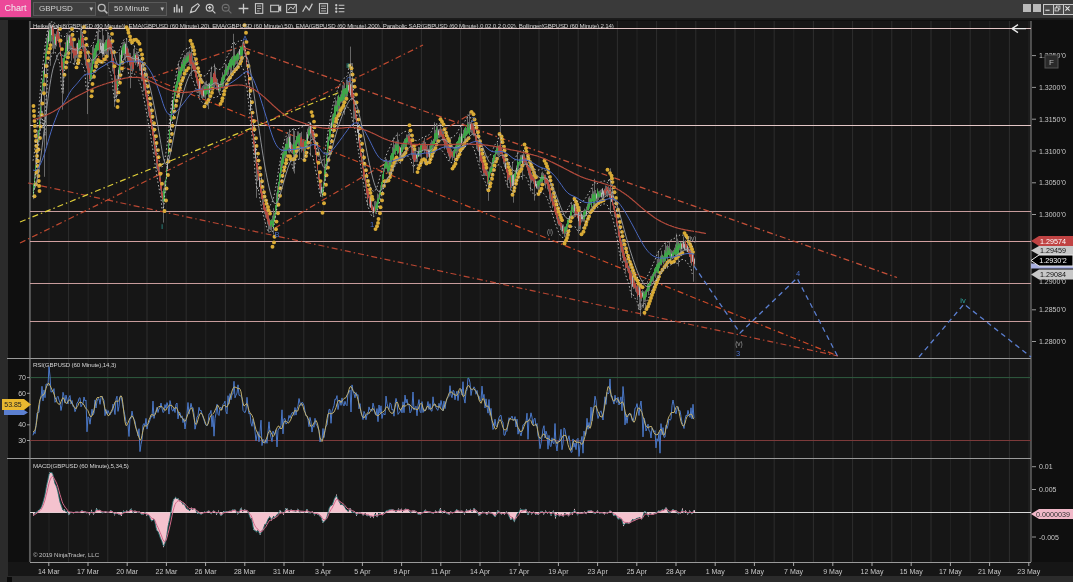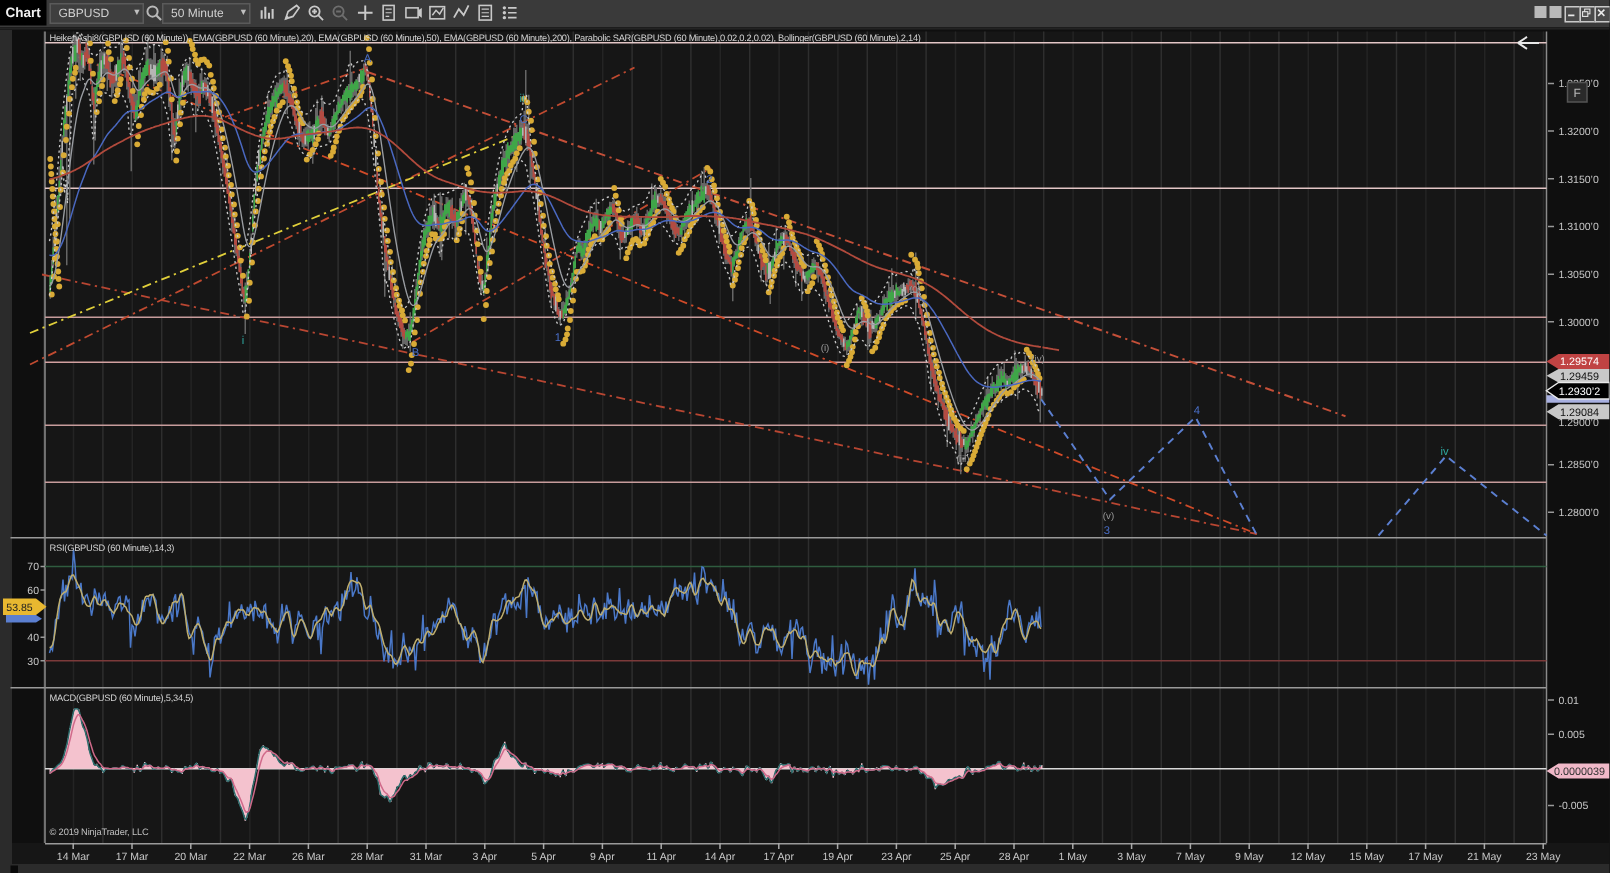--- a/index.html
+++ b/index.html
@@ -1,20 +1,20 @@
 <!DOCTYPE html>
 <html><head><meta charset="utf-8">
 <style>
 html,body{margin:0;padding:0;width:1073px;height:582px;overflow:hidden;background:#151515;
 font-family:"Liberation Sans", sans-serif;}
 #wrap{position:relative;width:1073px;height:582px;}
 #chart{position:absolute;left:0;top:0;}
 #tb{position:absolute;left:0;top:0;width:1073px;height:18px;background:#3a3a3a;border-bottom:1px solid #1c1c1c;}
-#chartbtn{position:absolute;left:0;top:0;width:31px;height:17px;background:#000000;color:#f0f0f0;
-font-size:9px;text-align:center;line-height:17px;font-weight:bold;}
+#chartbtn{position:absolute;left:0;top:0;width:31px;height:17px;background:#ec4899;color:#f0f0f0;
+font-size:9px;text-align:center;line-height:17px;}
 .combo{position:absolute;top:2px;height:12px;background:#3f3f3f;border:1px solid #5a5a5a;color:#d0d0d0;
 font-size:8px;line-height:12px;padding-left:5px;}
 .combo .car{position:absolute;right:2px;top:0px;color:#c0c0c0;font-size:7px;}
 .ticon{position:absolute;top:2px;width:13px;height:13px;}
 .wsq{position:absolute;top:4px;width:8px;height:8px;background:#b9b9b9;}
 .wbtn{position:absolute;top:4px;width:9px;height:9px;background:#4a4a4a;border:1px solid #c9c9c9;}
 .wbtn svg{position:absolute;left:0;top:0;width:7px;height:7px;}
 </style></head>
 <body>
 <div id="wrap">

